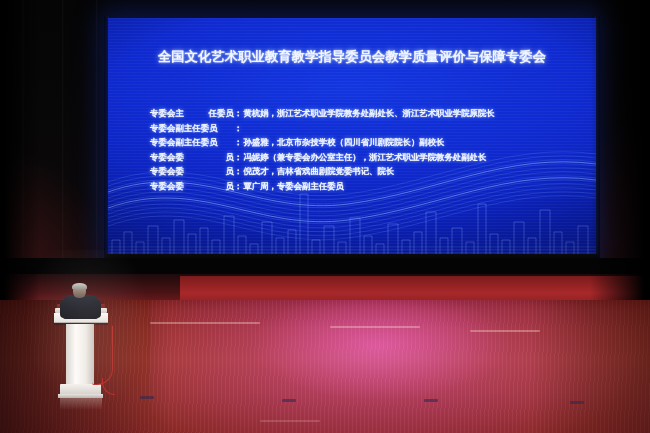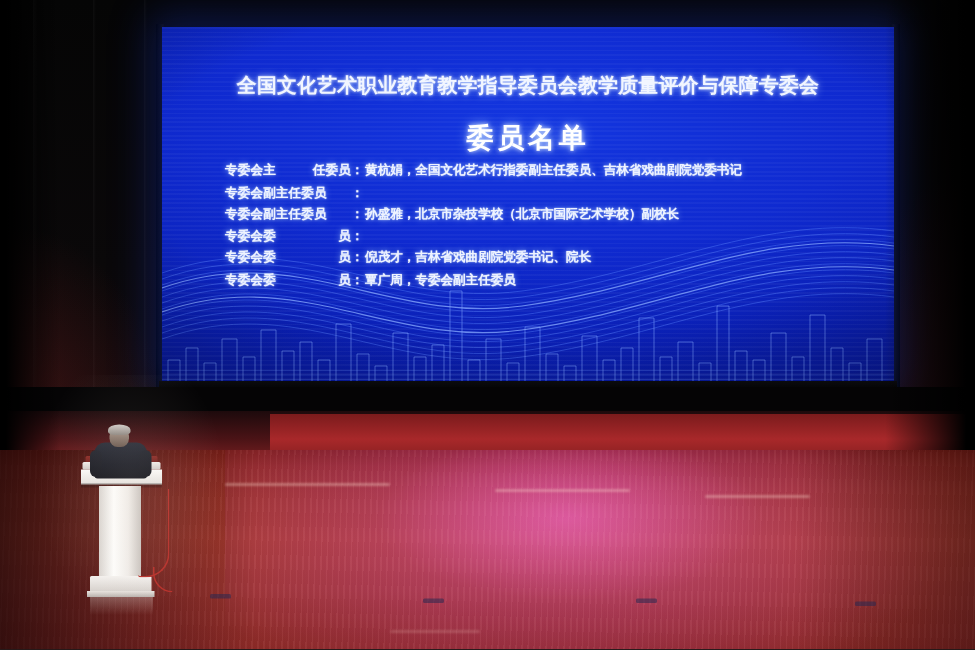--- a/index.html
+++ b/index.html
@@ -194,41 +194,41 @@
       <g fill="none" stroke="#6f95ff" stroke-width="0.4" opacity="0.45">
         <path d="M0,68 L488,68 M0,71 L488,71 M0,65 L488,65"></path>
       </g>
     </svg>
 
     <div class="scanlines"></div>
     <div class="screen-vign"></div>
 
     <div class="scr-inner">
       <div id="screen-title">全国文化艺术职业教育教学指导委员会教学质量评价与保障专委会</div>
-      <div id="screen-subtitle">委员名单</div>
 
       <div id="member-list">
 
       <div class="member-row">
             <span class="m-role" style="display: inline-flex; justify-content: space-between;">专委会主<span class="m-suffix">任委员</span></span>
             <span class="m-colon">：</span>
-            <span class="m-name">黄杭娟，全国文化艺术行指委副主任委员、吉林省戏曲剧院党委书记</span>
+            <span class="m-name">黄杭娟，浙江艺术职业学院教务处副处长、浙江艺术职业学院原院长</span>
           </div>
           <div class="member-row">
             <span class="m-role" style="display: inline-flex; justify-content: space-between;">专委会副主任委员<span class="m-suffix"></span></span>
             <span class="m-colon">：</span>
           </div>
           <div class="member-row">
             <span class="m-role" style="display: inline-flex; justify-content: space-between;">专委会副主任委员<span class="m-suffix"></span></span>
             <span class="m-colon">：</span>
-            <span class="m-name">孙盛雅，北京市杂技学校（北京市国际艺术学校）副校长</span>
+            <span class="m-name">孙盛雅，北京市杂技学校（四川省川剧院院长）副校长</span>
           </div>
           <div class="member-row">
             <span class="m-role" style="display: inline-flex; justify-content: space-between;">专委会委<span class="m-suffix">员</span></span>
             <span class="m-colon">：</span>
+            <span class="m-name">冯妮婷（兼专委会办公室主任），浙江艺术职业学院教务处副处长</span>
           </div>
           <div class="member-row">
             <span class="m-role" style="display: inline-flex; justify-content: space-between;">专委会委<span class="m-suffix">员</span></span>
             <span class="m-colon">：</span>
             <span class="m-name">倪茂才，吉林省戏曲剧院党委书记、院长</span>
           </div>
           <div class="member-row">
             <span class="m-role" style="display: inline-flex; justify-content: space-between;">专委会委<span class="m-suffix">员</span></span>
             <span class="m-colon">：</span>
             <span class="m-name">覃广周，专委会副主任委员</span>

